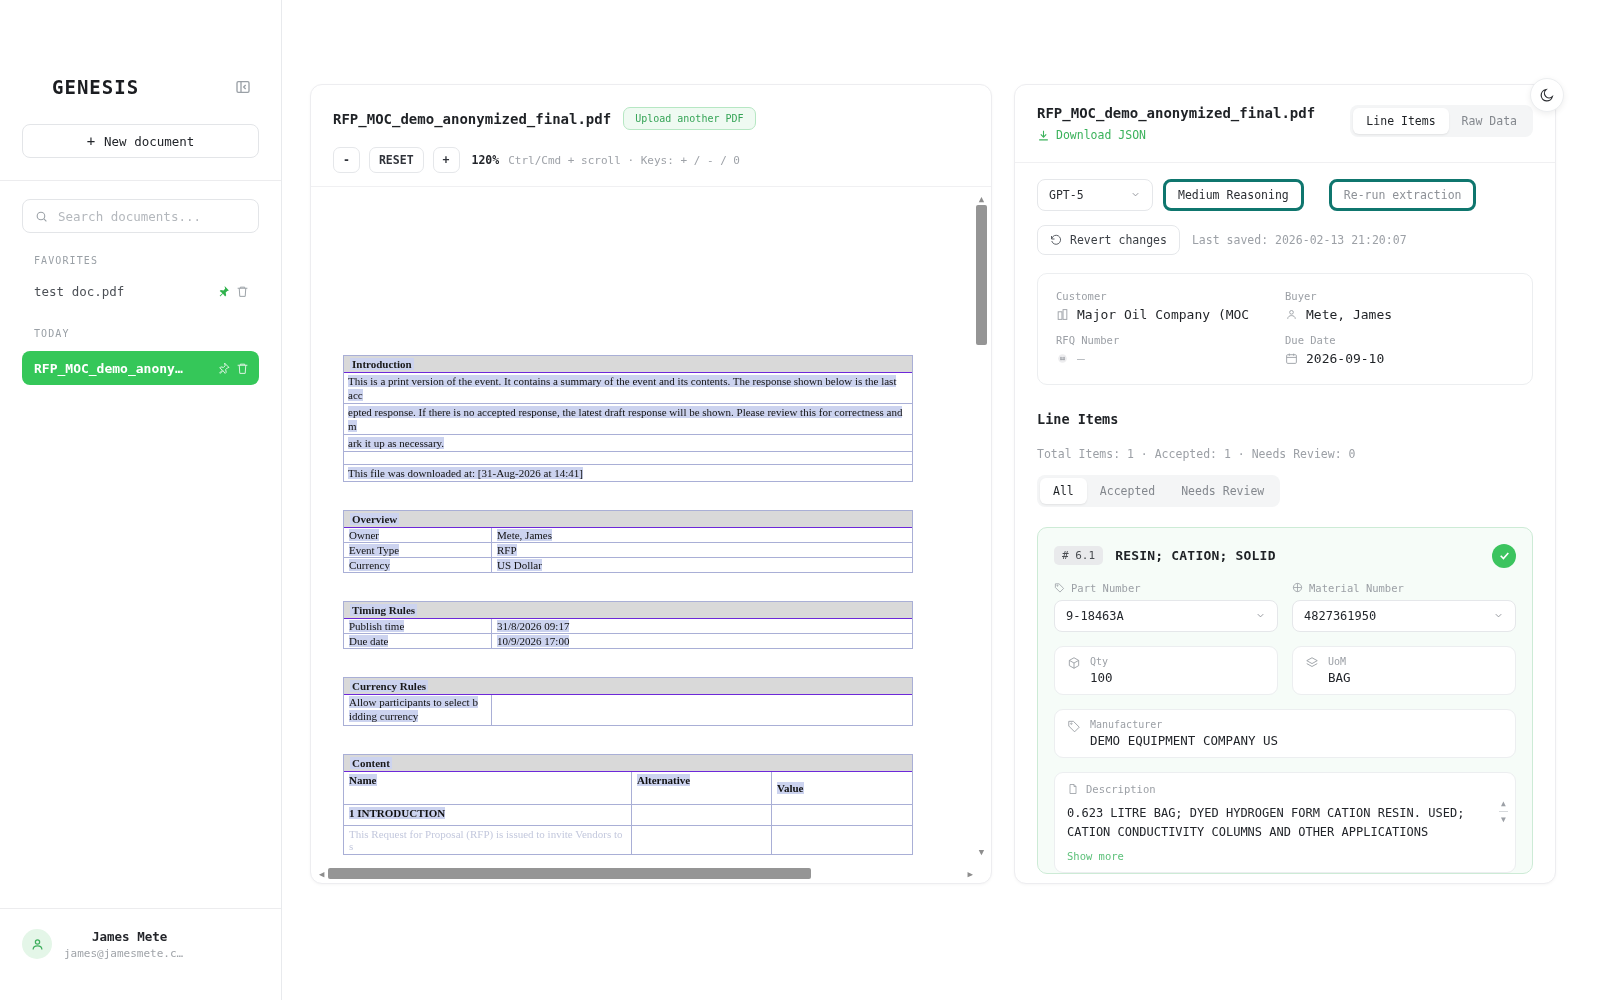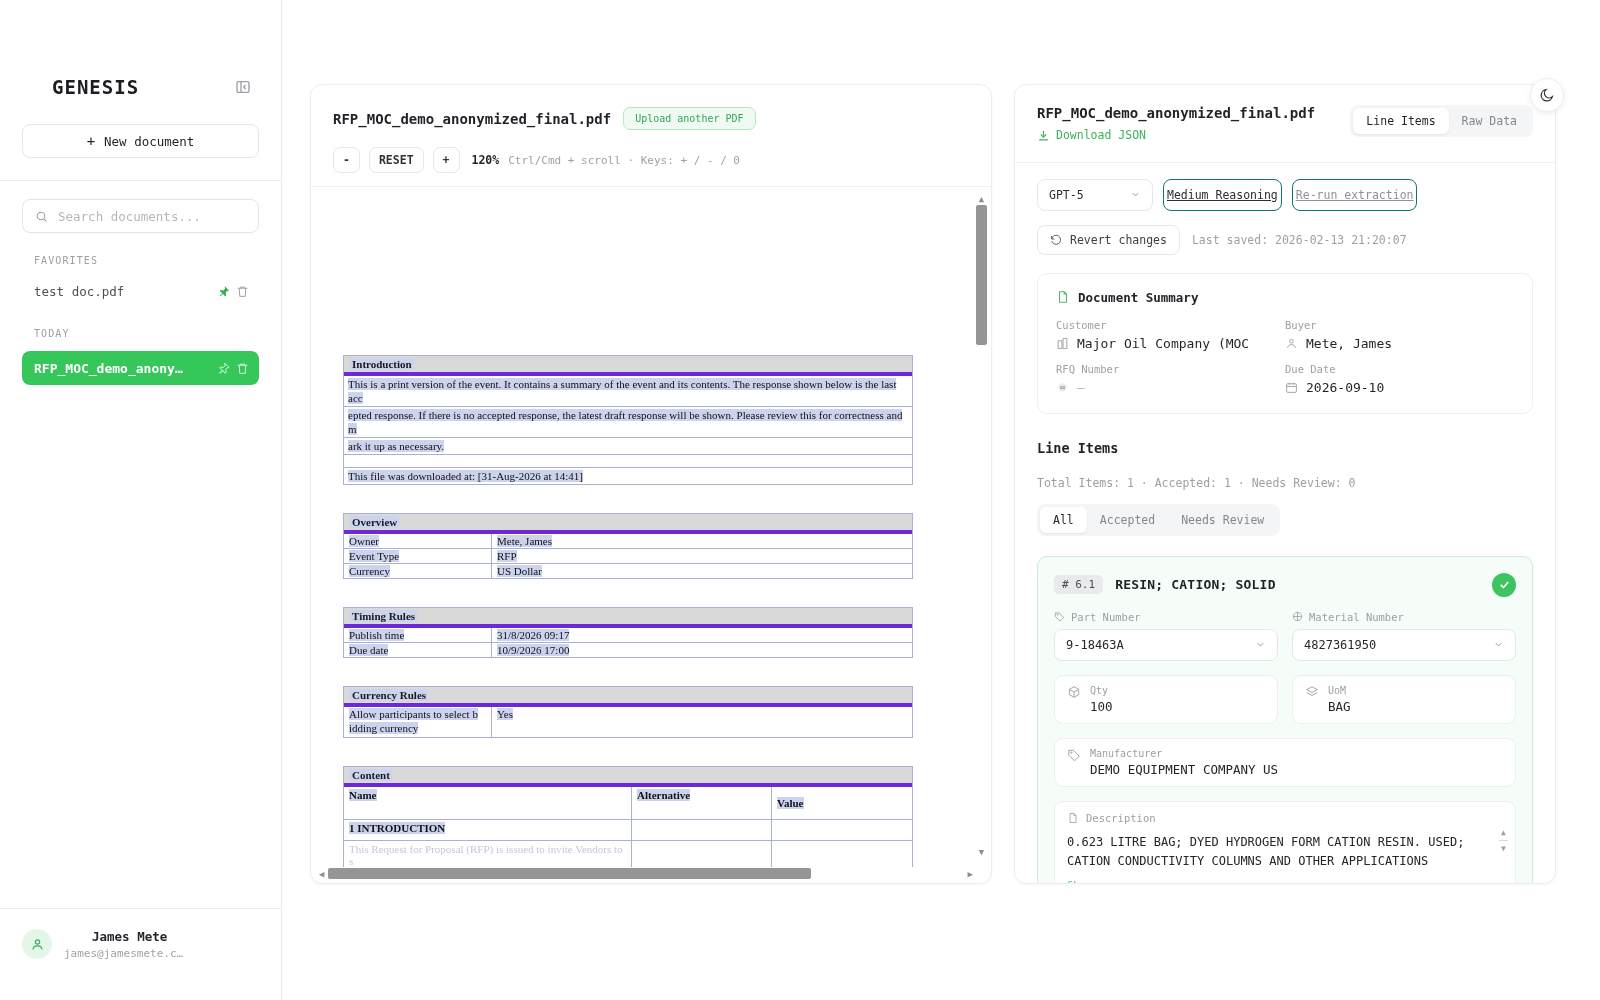--- a/index.html
+++ b/index.html
@@ -106,21 +106,21 @@
   }
   .zlevel { font-size: 11.5px; font-weight: 700; color: #22252a; margin-left: 3px; }
   .zhint { font-size: 11px; color: #9ea2a8; }
   .pdf-body { flex: 1; position: relative; margin-top: 13px; border-top: 1px solid #f0f0f2; overflow: hidden; }
   .pdf-page { position: absolute; inset: 0 14px 16px 0; overflow: hidden; }
   .pdf-doc { padding: 168px 0 0 32px; width: 700px; font-family: "Liberation Serif", serif; }
 
   .sect { width: 570px; margin-bottom: 28px; border: 1px solid #a9afd6; border-bottom: none; }
   .sect-hd {
     background: #d9d9d9; font-weight: 700; font-size: 11px; color: #1a1a1a;
-    padding: 2px 6px; border-bottom: 4px solid #6d28d9;
+    padding: 2px 6px; border-bottom: 1px solid #6d28d9;
   }
   .sect-hd span { background: #ccd3ef; padding: 0 2px; }
   .sect p {
     font-size: 11px; line-height: 1.28; color: #111; padding: 1px 4px;
     border-bottom: 1px solid #a9afd6;
   }
   .sect p span { background: #ccd3ef; }
   .sect .blank { height: 13px; border-bottom: 1px solid #a9afd6; }
   .trow { display: flex; border-bottom: 1px solid #a9afd6; font-size: 11px; color: #111; }
   .trow .c1 { width: 148px; padding: 1px 5px; border-right: 1px solid #a9afd6; }
@@ -175,25 +175,25 @@
     padding: 0 22px; display: flex; align-items: center; gap: 10px;
     border-top: 1px solid #f0f0f2; padding-top: 16px;
   }
   .sel {
     border: 1px solid #e5e7ea; border-radius: 8px; height: 32px;
     display: flex; align-items: center; justify-content: space-between;
     gap: 18px; padding: 0 11px; font-size: 11.5px; color: #2b2e33;
     min-width: 116px; cursor: pointer; background: #fff;
   }
   .pill {
-    border: 1px solid #0f766e; border-radius: 8px; height: 32px;
-    display: flex; align-items: center; padding: 0 3px;
-    font-size: 11.5px; color: #2b2e33; cursor: pointer; background: #fff; text-decoration: underline;
-  }
-  .pill.muted { color: #8d9197; }
+    border: 3px solid #0f766e; border-radius: 8px; height: 32px;
+    display: flex; align-items: center; padding: 0 12px;
+    font-size: 11.5px; color: #2b2e33; cursor: pointer; background: #fff;
+  }
+  .pill.muted { color: #8d9197; margin-left: 15px; }
   .save-row { padding: 14px 22px 0 22px; display: flex; align-items: center; gap: 12px; }
   .revert {
     border: 1px solid #e5e7ea; border-radius: 8px; height: 30px;
     display: flex; align-items: center; gap: 8px; padding: 0 12px;
     font-size: 11.5px; color: #3c4046; cursor: pointer; background: #fff;
   }
   .saved { font-size: 11.5px; color: #9ca0a6; }
 
   .ext-scroll { flex: 1; overflow: hidden; padding: 0 22px; margin-top: 18px; }
   .summary {
@@ -399,21 +399,20 @@
             </div>
           </div>
 
           <div class="sect">
             <div class="sect-hd"><span>Currency Rules</span></div>
             <div class="trow wrap">
               <div class="c1">
                 <b>Allow participants to select b</b><br>
                 <b>idding currency</b>
               </div>
-              <div class="c2"><b>Yes</b></div>
             </div>
           </div>
 
           <div class="sect">
             <div class="sect-hd"><span>Content</span></div>
             <div class="ctrow hdr">
               <div class="n"><b>Name</b></div>
               <div class="a"><b>Alternative</b></div>
               <div class="v"><b>Value</b></div>
             </div>
@@ -490,29 +489,20 @@
           </svg>
         </span>
         <span>Revert changes</span>
       </div>
       <div class="saved">Last saved: 2026-02-13 21:20:07</div>
     </div>
 
     <div class="ext-scroll">
 
       <div class="summary">
-        <div class="summary-hd">
-          <span class="ico">
-            <svg width="14" height="14" viewBox="0 0 24 24" fill="none" stroke="#4bbd68" stroke-width="1.8">
-              <path d="M14 3H6v18h12V7z"></path>
-                <polyline points="14 3 14 7 18 7"></polyline>
-            </svg>
-          </span>
-          <span>Document Summary</span>
-        </div>
         <div class="sgrid">
           <div>
             <div class="sfield-lab">Customer</div>
             <div class="sfield-val">
               <span class="ico">
                 <svg width="13" height="13" viewBox="0 0 24 24" fill="none" stroke="currentColor" stroke-width="1.7">
                   <rect x="4" y="7" width="7" height="14"></rect>
                     <rect x="13" y="3" width="7" height="18"></rect>
                 </svg>
               </span>

